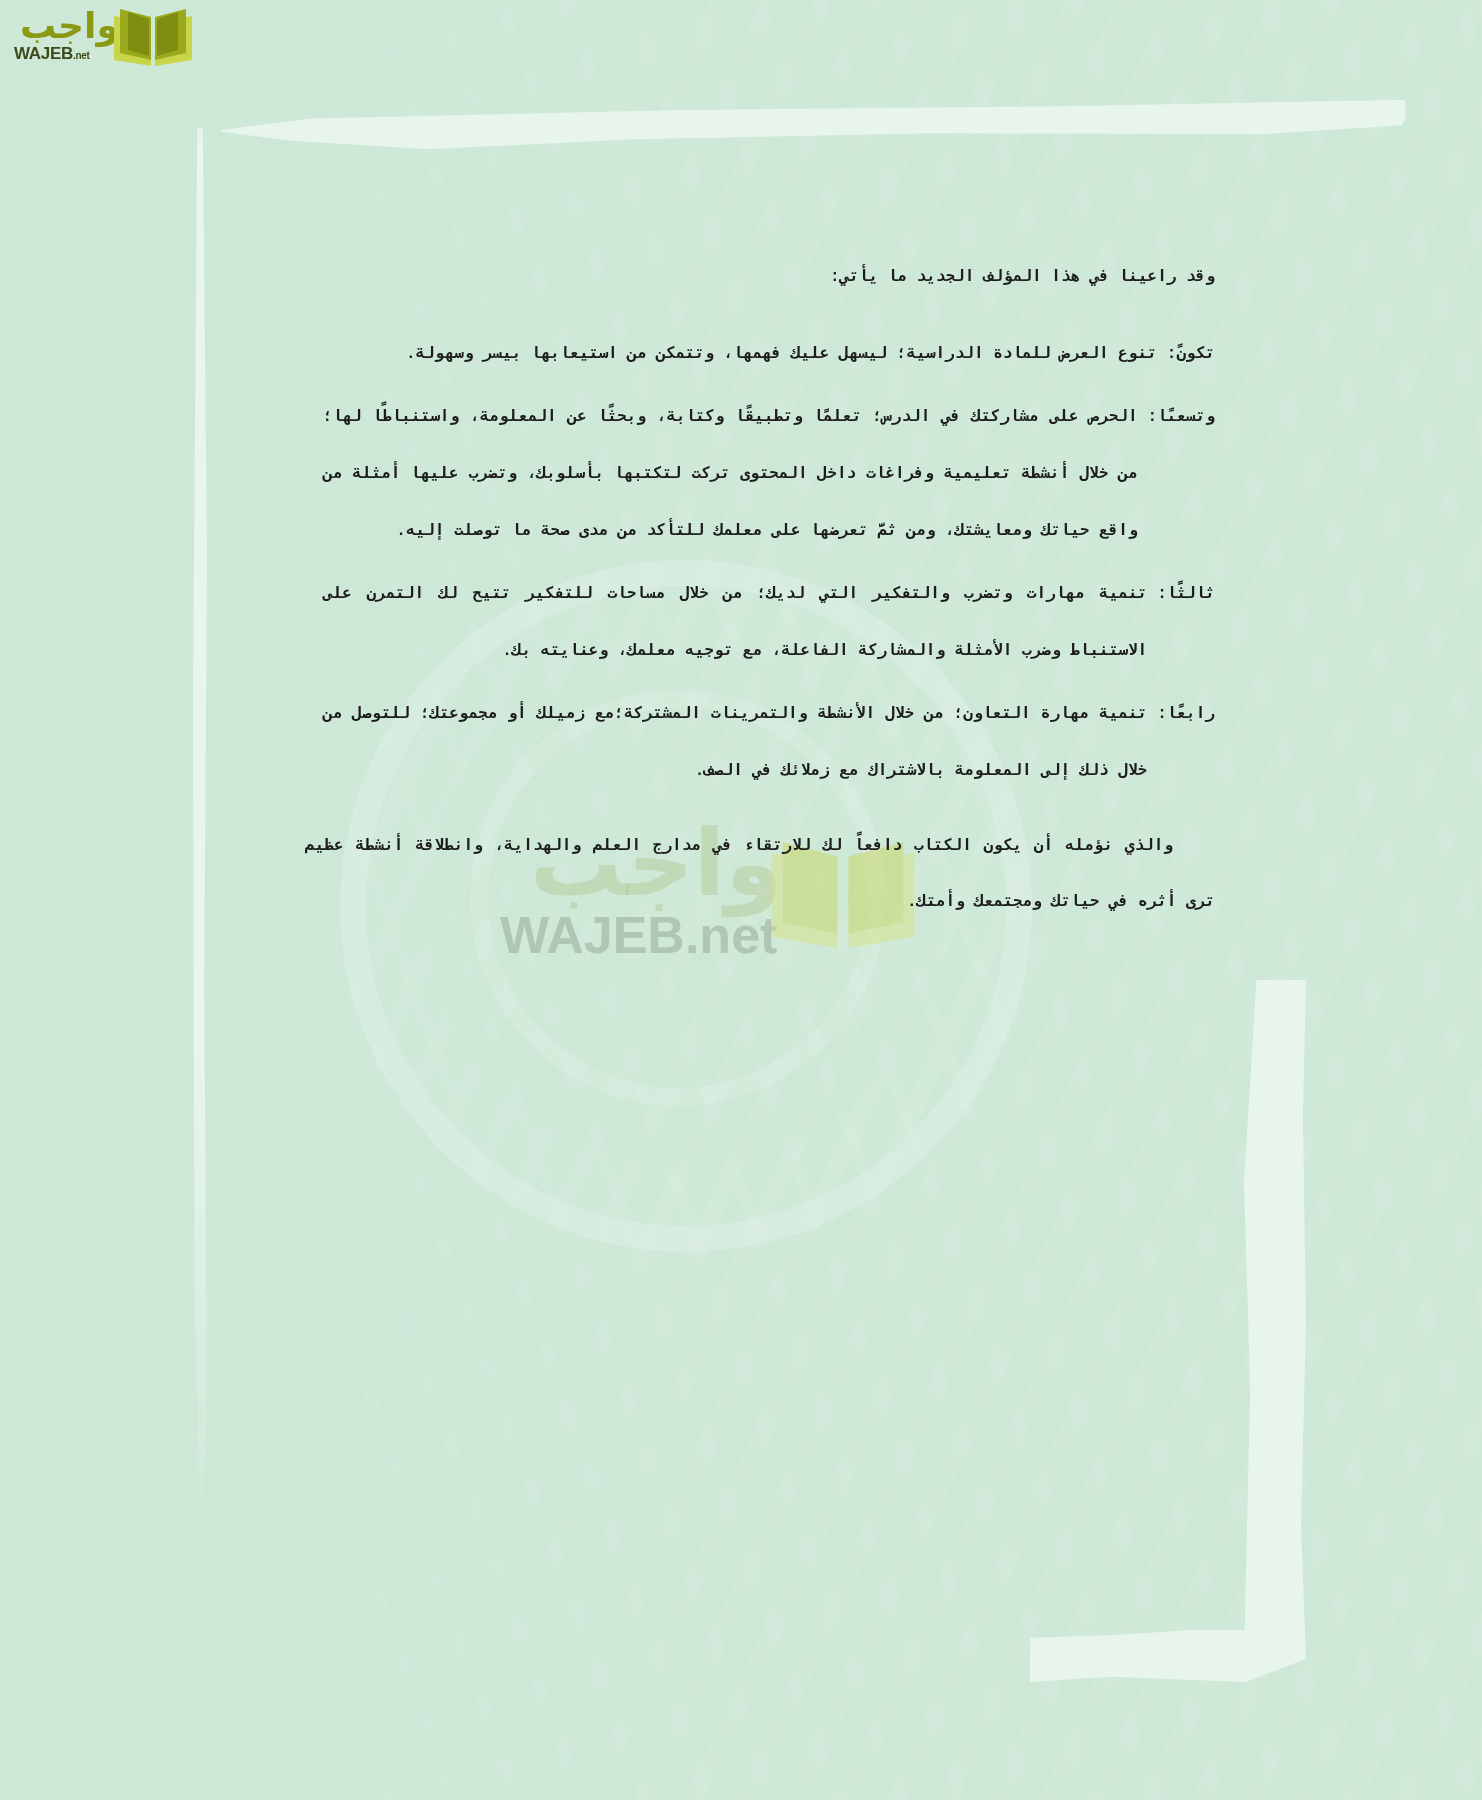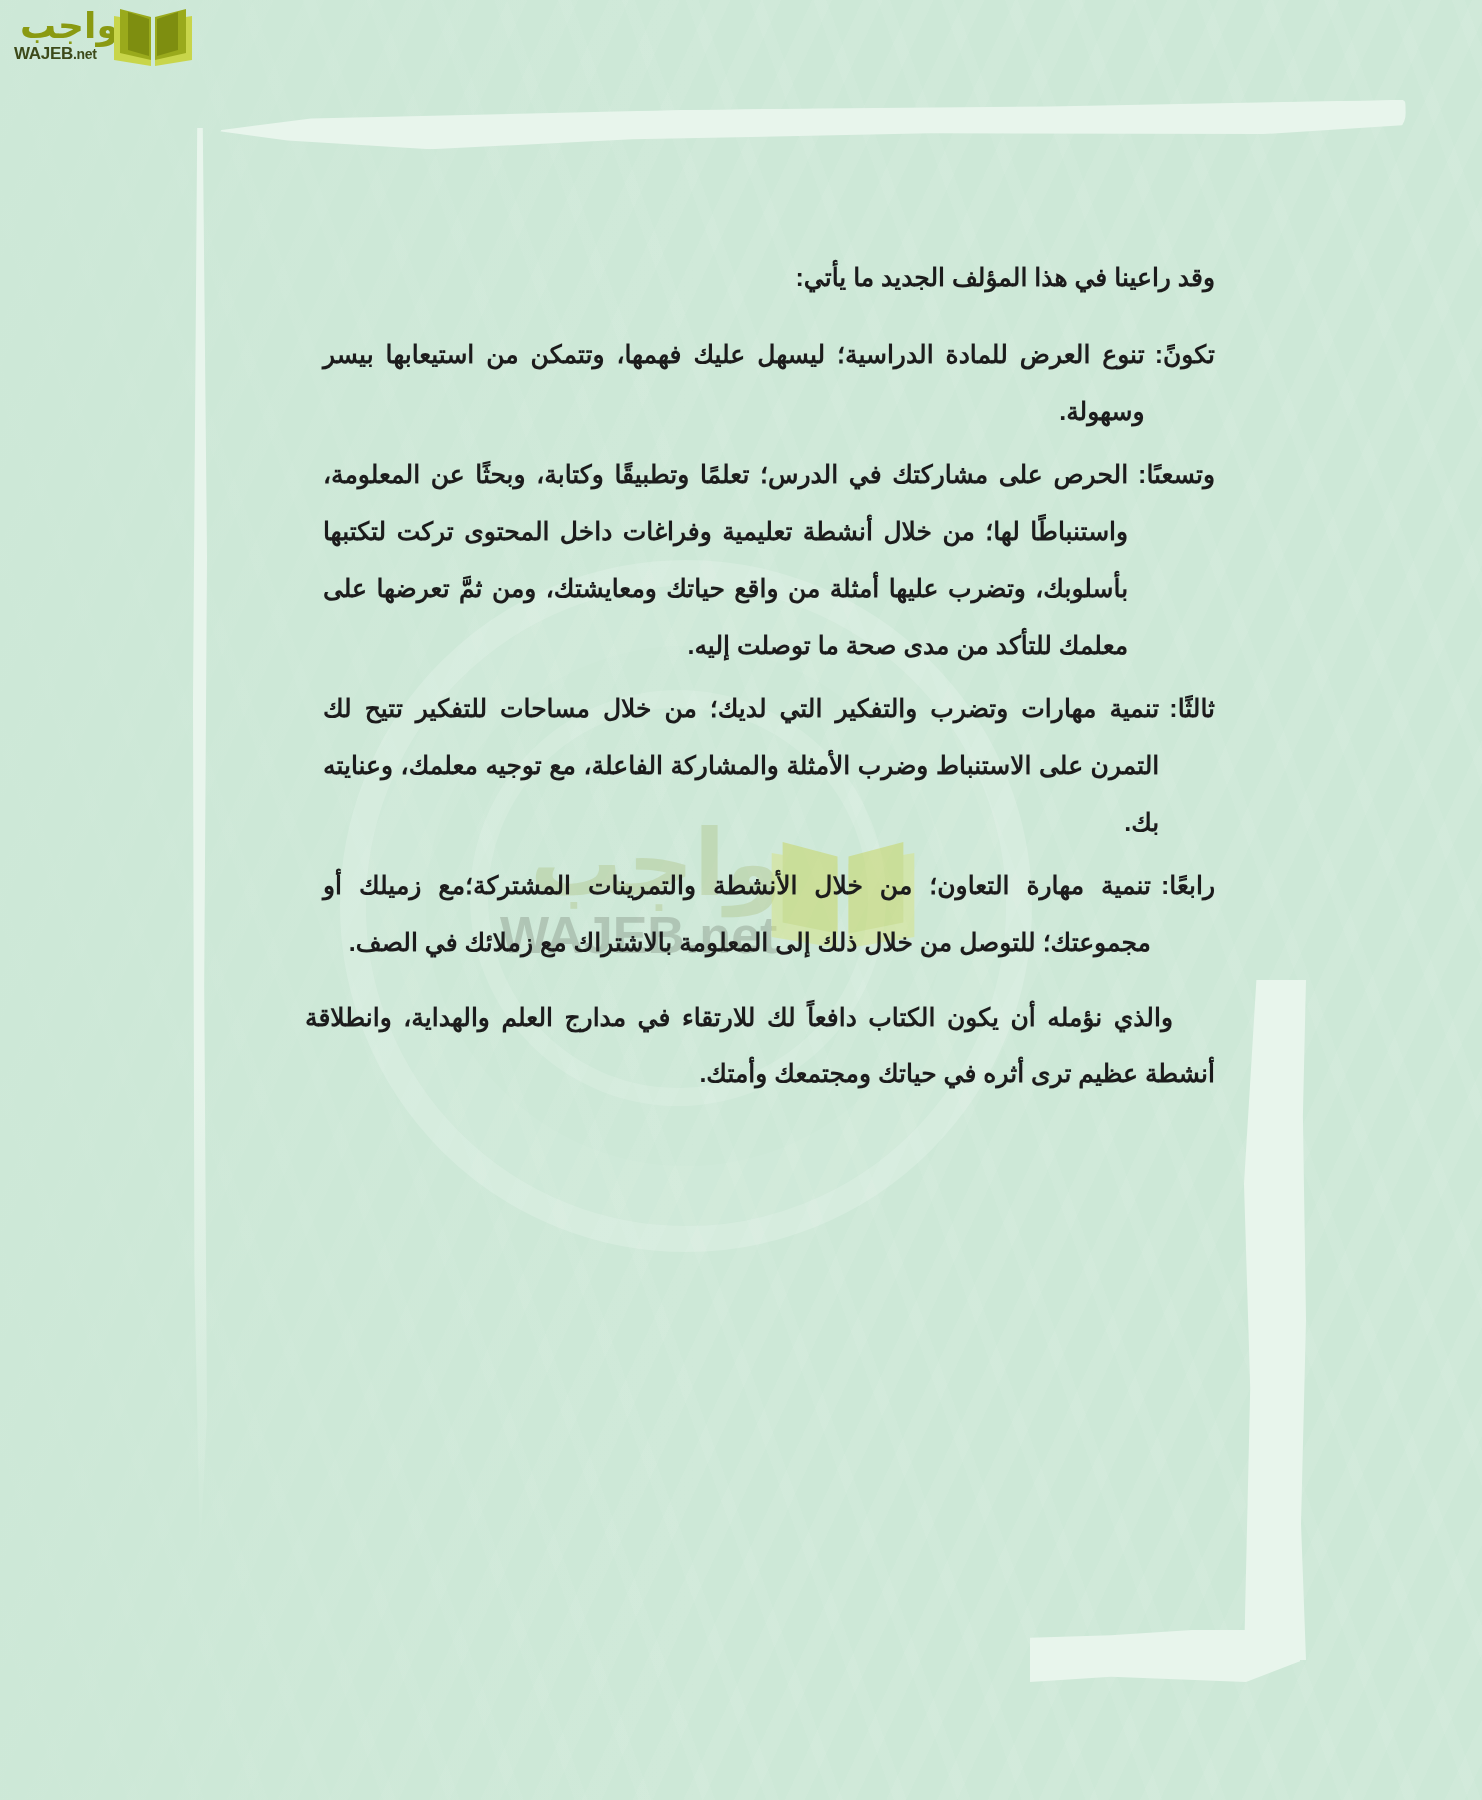--- a/index.html
+++ b/index.html
@@ -127,39 +127,39 @@
     .logo-latin {
       position: absolute;
       left: 6px; top: 40px;
       font-family: "Liberation Sans", sans-serif;
       font-weight: bold;
       font-size: 17px;
       color: #3d4a1a;
       letter-spacing: -0.3px;
     }
     .logo-latin .dotnet {
-      font-size: 14px;
+      font-size: 10px;
     }
     .logo-book {
       position: absolute;
       left: 104px; top: 2px;
       width: 82px; height: 62px;
     }
     
     .content {
       position: absolute;
       left: 305px;
       top: 252px;
       width: 910px;
       direction: rtl;
       text-align: justify;
       color: #1c1c1c;
-      font-family: Liberation Sans, sans-serif;
-      font-weight: bold;
-      font-size: 25px;
+      font-family: Liberation Mono, monospace;
+      font-weight: bold;
+      font-size: 16px;
     }
     .intro {
       margin: 0 0 24px 0;
       line-height: 50px;
     }
     .item {
       display: flex;
       flex-direction: row;
       align-items: flex-start;
       margin-bottom: 6px;

